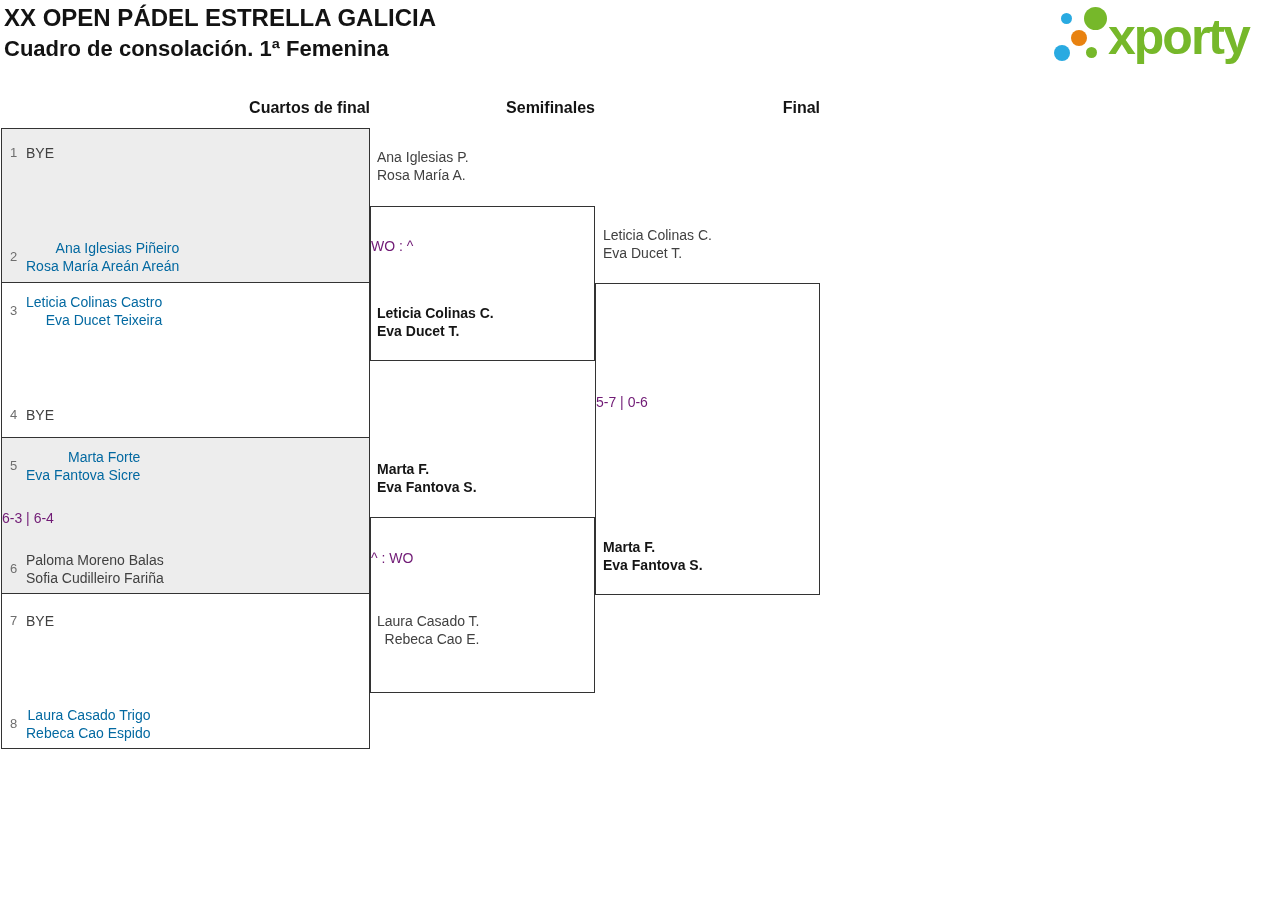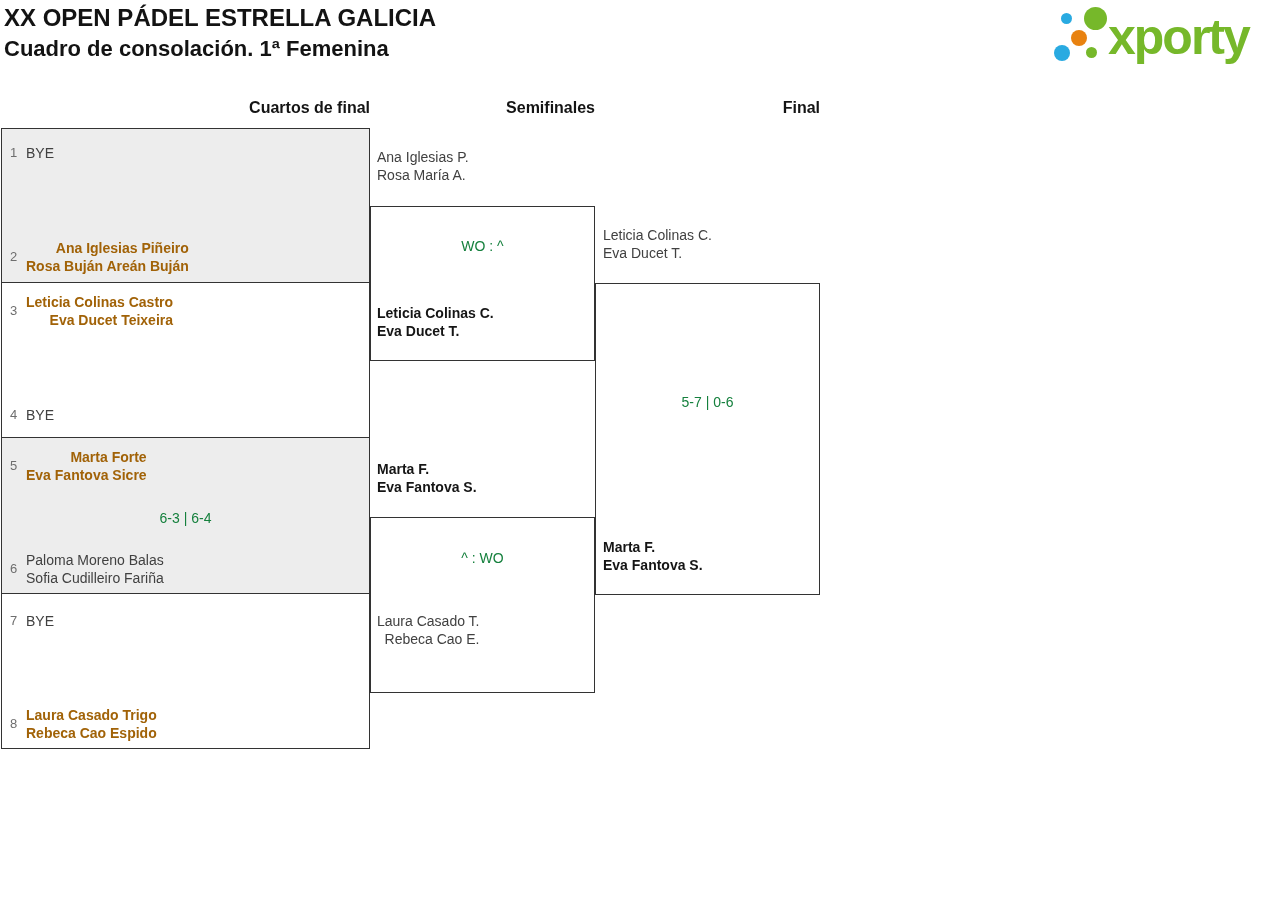--- a/index.html
+++ b/index.html
@@ -30,22 +30,22 @@
   
   .match{position:absolute;left:1px;width:369px;border:1px solid #333;box-sizing:border-box;background:#ffffff;}
   .match.shaded{background:#ededed;}
   .m1{top:128px;height:155px;}
   .m2{top:282px;height:156px;}
   .m3{top:437px;height:157px;}
   .m4{top:593px;height:156px;}
   .slot{position:absolute;left:8px;right:6px;display:flex;align-items:center;}
   .seed{width:16px;flex:none;font-size:13px;color:#6e6e6e;line-height:18px;}
   .names{font-size:14px;line-height:18px;color:#414141;text-align:right;}
-  .winner .names, .names.winner{font-weight:bold;color:#a16207;}
-  .score{position:absolute;left:0;right:0;text-align:center;font-size:14px;line-height:18px;color:#15803d;}
+  .winner .names, .names.winner{font-weight:normal;color:#0369a1;}
+  .score{position:absolute;left:0;right:0;text-align:left;font-size:14px;line-height:18px;color:#701a75;}
 
   
   .rbox{position:absolute;border:1px solid #333;box-sizing:border-box;background:transparent;}
   .sf1{left:370px;top:206px;width:225px;height:155px;}
   .sf2{left:370px;top:517px;width:225px;height:176px;}
   .fin{left:595px;top:283px;width:225px;height:312px;padding-left:8px;}
 
   .team-label{position:absolute;font-size:14px;line-height:18px;color:#414141;}
   .team-label.winner{font-weight:bold;color:#151515;}
 </style>
@@ -72,21 +72,21 @@
   <div class="slot" style="top:15px;">
     <span class="seed">1</span>
     <div class="names">
       <div>BYE</div>
     </div>
   </div>
   <div class="slot winner" style="bottom:7px;">
     <span class="seed">2</span>
     <div class="names">
       <div>Ana Iglesias Piñeiro</div>
-      <div>Rosa Buján Areán Buján</div>
+      <div>Rosa María Areán Areán</div>
     </div>
   </div>
 </div>
 
 <div class="match m2">
   <div class="slot winner" style="top:10px;">
     <span class="seed">3</span>
     <div class="names">
       <div>Leticia Colinas Castro</div>
       <div>Eva Ducet Teixeira</div>

